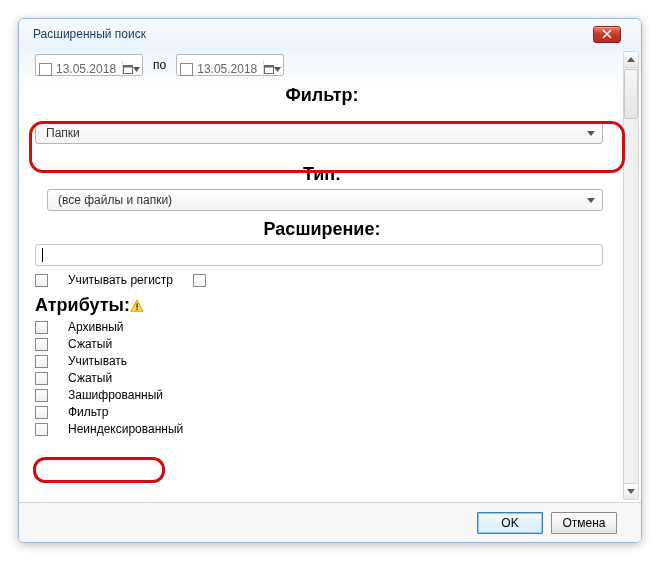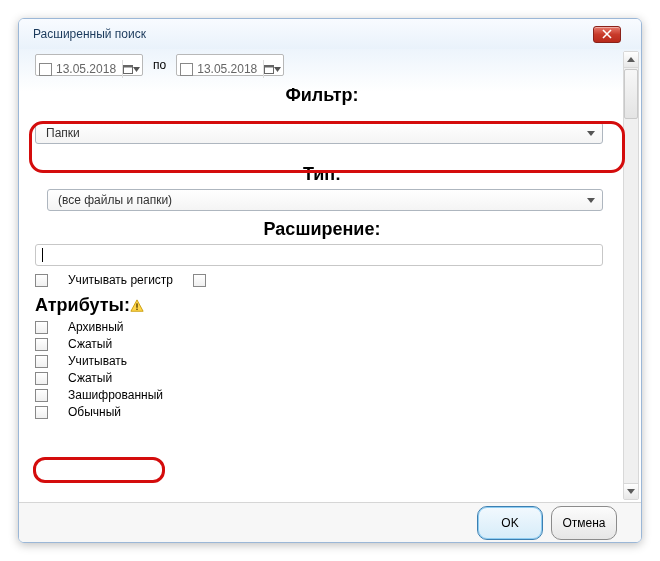--- a/index.html
+++ b/index.html
@@ -194,23 +194,23 @@
     border-top: 1px solid #d6d6d6;
     display: flex;
     align-items: center;
     justify-content: flex-end;
     gap: 8px;
     padding-right: 24px;
     background: #f7f7f7;
   }
   .btn {
     min-width: 66px;
-    height: 34px;
+    height: 22px;
     border: 1px solid #8b8b8b;
-    border-radius: 10px;
+    border-radius: 1px;
     background: linear-gradient(180deg, #fcfcfc, #e6e6e6);
     font-size: 12px;
     display: flex;
     align-items: center;
     justify-content: center;
     cursor: pointer;
   }
   .btn.ok {
     border-color: #3c7fb1;
     box-shadow: 0 0 0 1px #8fcdf2 inset;
@@ -326,21 +326,25 @@
         <label class="checkbox">
             <span class="box"></span>
             <span>Сжатый</span>
           </label>
         <label class="checkbox">
             <span class="box"></span>
             <span>Зашифрованный</span>
           </label>
         <label class="checkbox">
             <span class="box"></span>
-            <span>Обычный</span>
+            <span>Фильтр</span>
+          </label>
+        <label class="checkbox">
+            <span class="box"></span>
+            <span>Неиндексированный</span>
           </label>
       </div>
 
     </div>
 
     <div class="vscroll">
       <div class="arrow">
         <svg width="8" height="5" viewBox="0 0 8 5">
             <path d="M4 0 L8 5 L0 5 Z" fill="#5b5b5b"></path>
           </svg>

